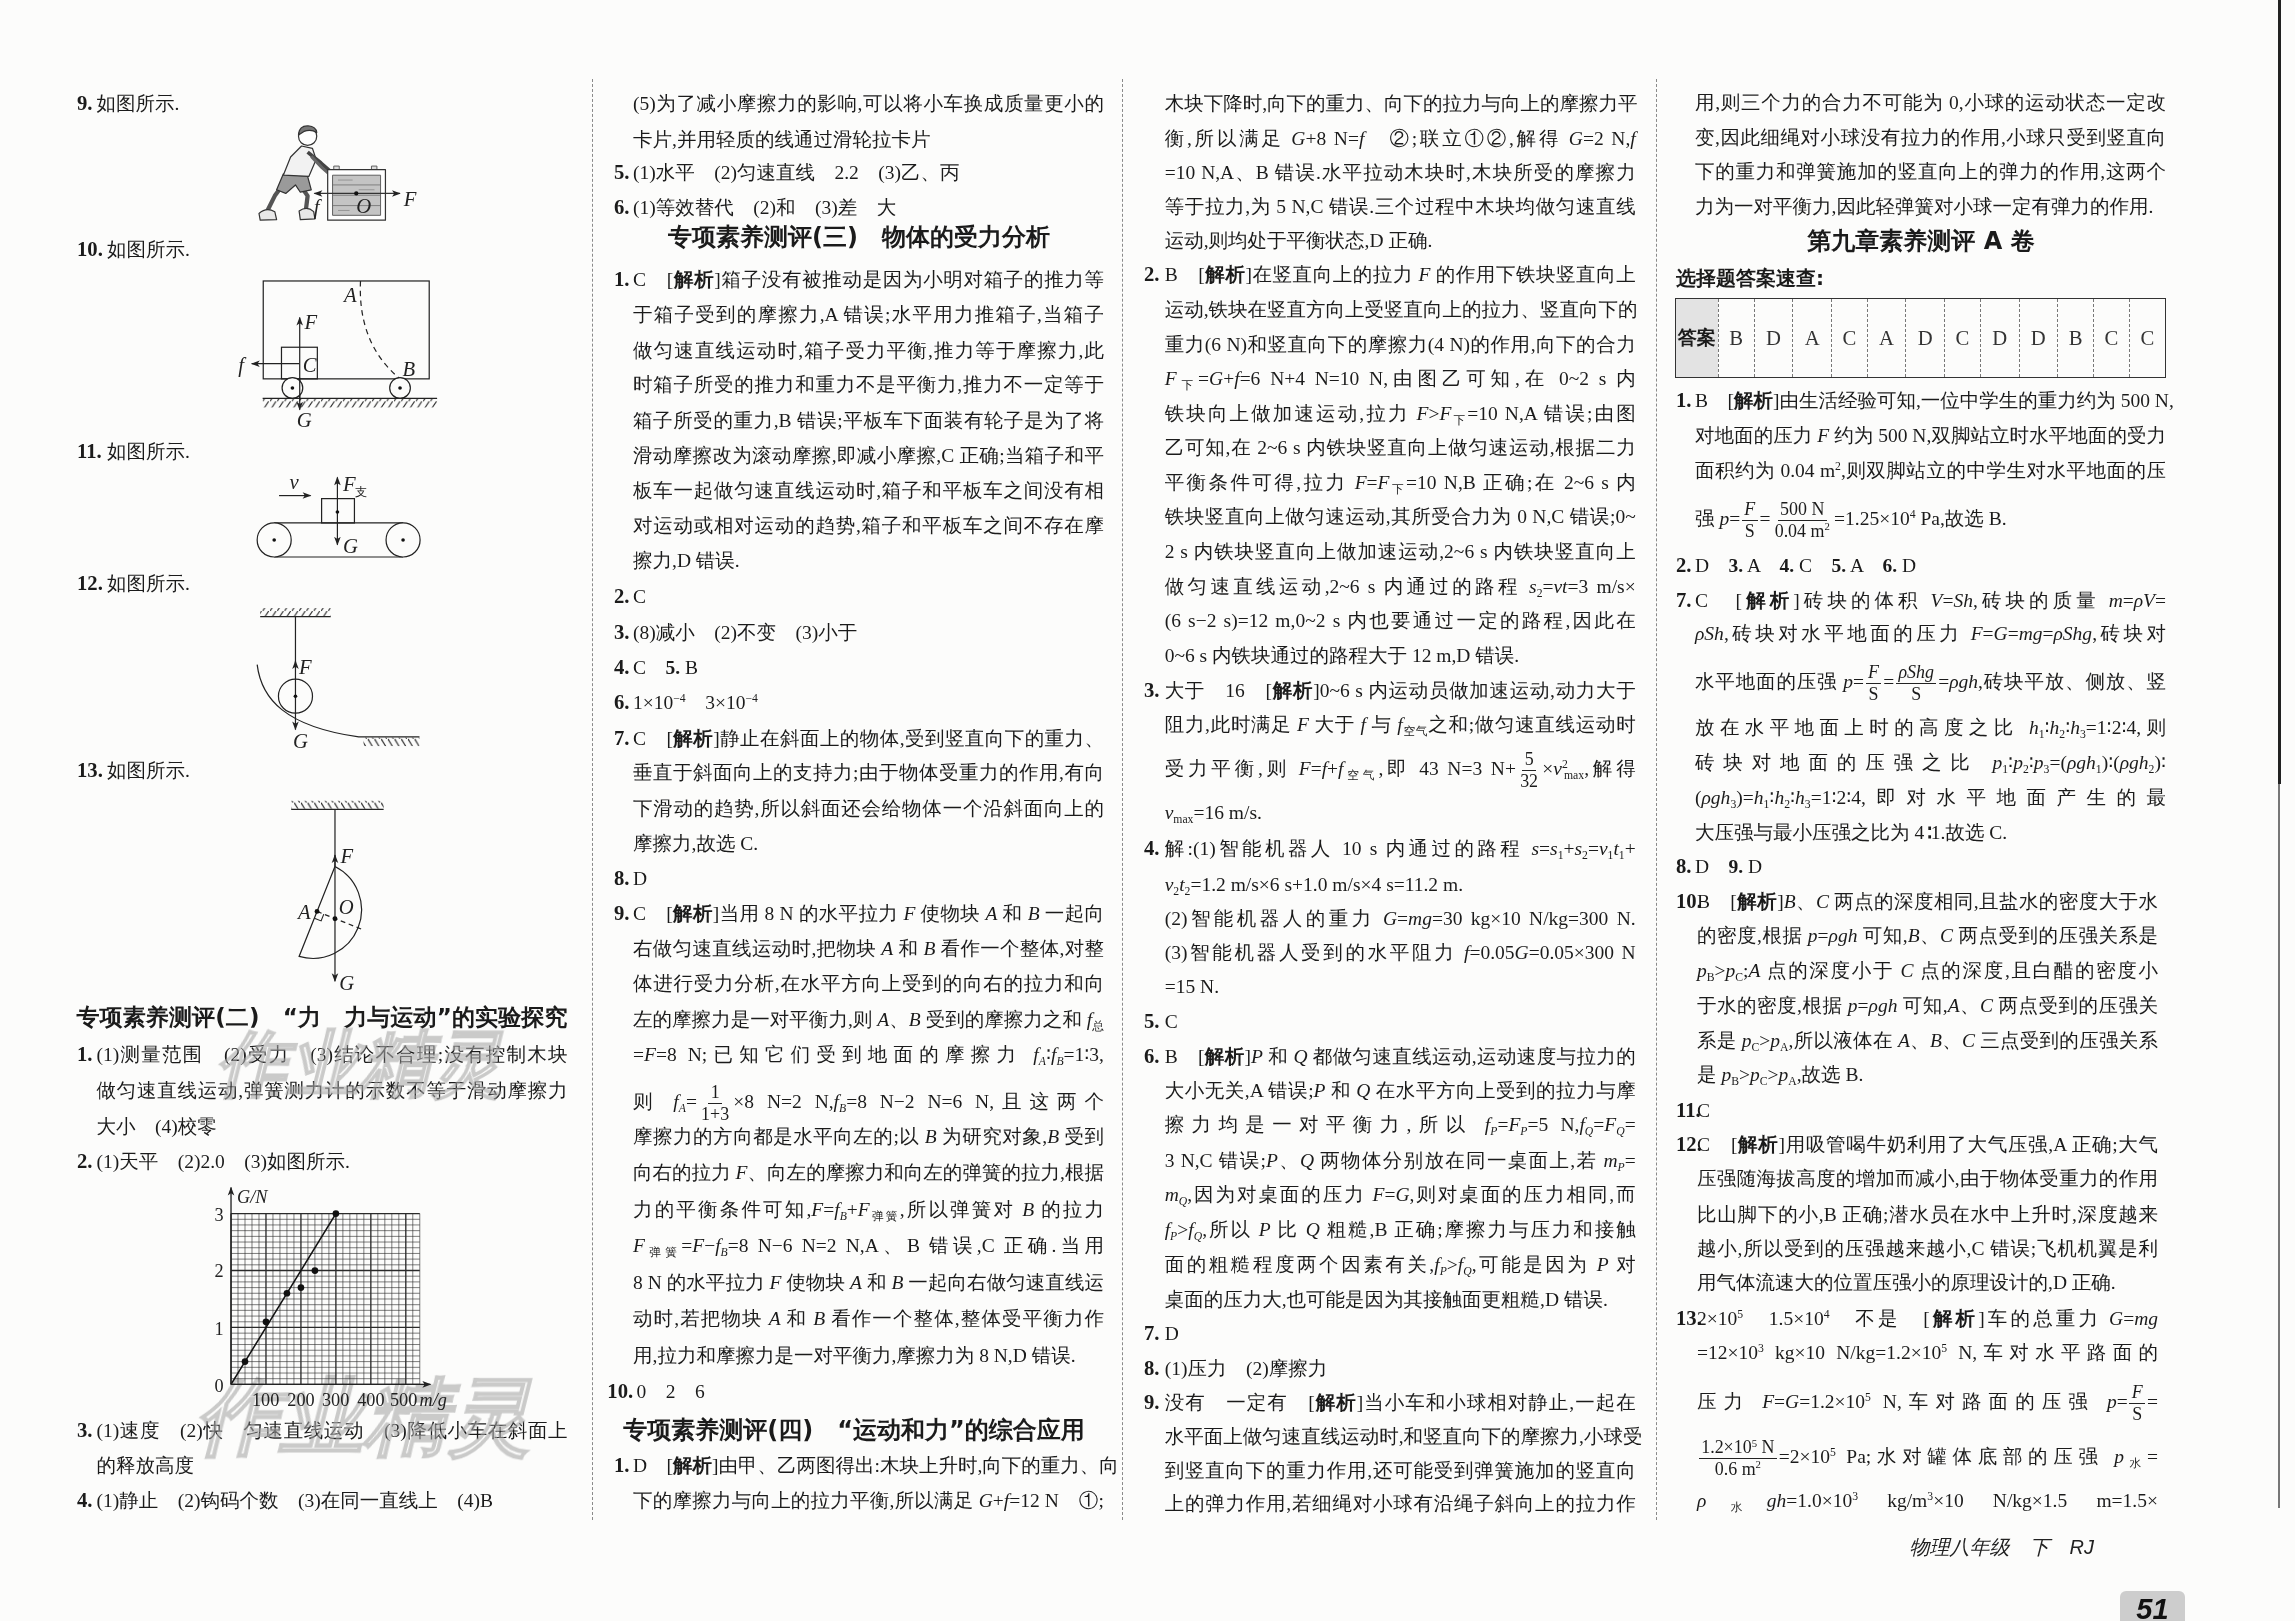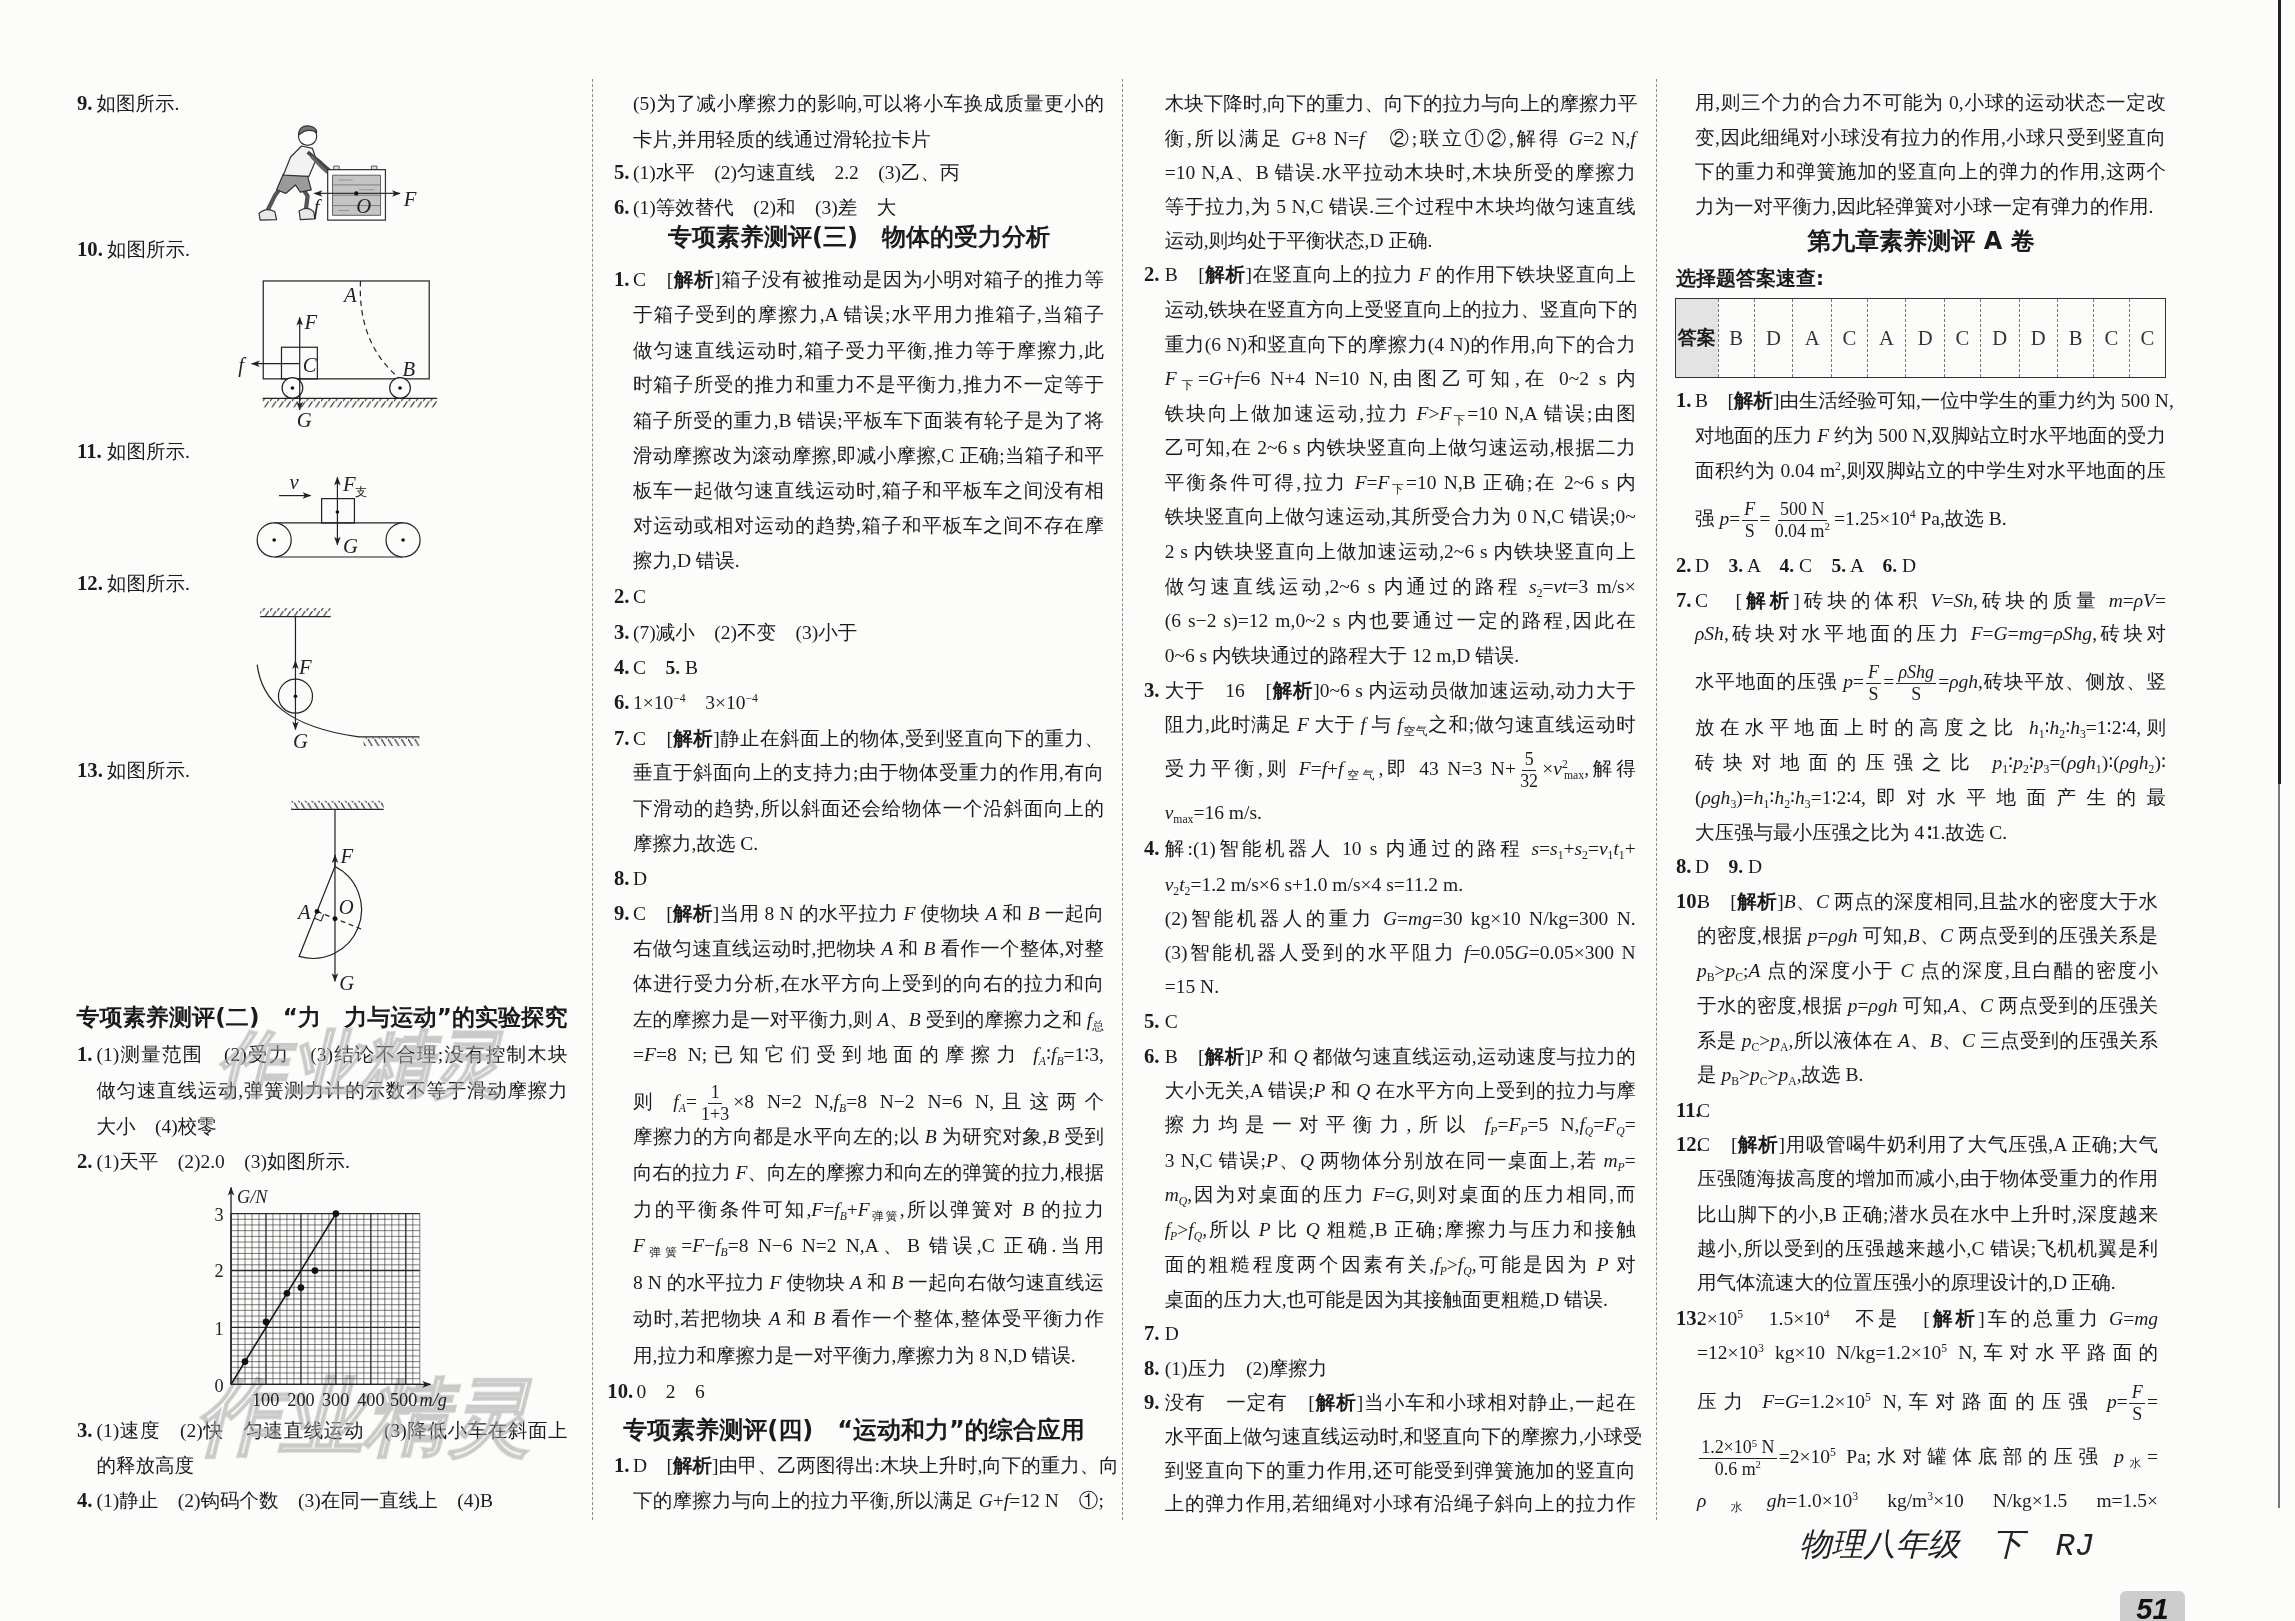--- a/index.html
+++ b/index.html
@@ -24,21 +24,21 @@
 .fr .nu{border-bottom:1.2px solid #222;padding:0 2.4px 0.6px}
 .fr .de{padding:0.6px 2.4px 0}
 .hd{position:absolute;left:0;height:35px;line-height:35px;white-space:nowrap;font-family:"DejaVu Sans","Liberation Sans",sans-serif;font-weight:bold;font-size:24px;font-feature-settings:"halt"}
 .sep{position:absolute;top:79px;height:1441px;width:0;border-left:1.2px dashed #8a8a8a}
 .edge1{position:absolute;left:2278px;top:0;width:3px;height:784px;background:#222}
 .edge2{position:absolute;left:2278px;top:784px;width:1.8px;height:724px;background:#777}
 .ans{position:absolute;left:-1.2px;top:298px;width:491px;height:80px;border-collapse:collapse;border:1.2px solid #333;font-family:"Liberation Serif",serif;font-size:20.7px}
 .ans th{width:42px;background:#e3e3e3;font-family:"DejaVu Sans",sans-serif;font-weight:bold;font-size:19px;padding:0}
 .ans td{text-align:center;border-left:1.2px dashed #777;padding:0;color:#333}
 .ans tr+tr th,.ans tr+tr td{border-top:1.2px dotted #777}
-.footer{position:absolute;right:201px;top:1529px;height:36px;line-height:36px;font-family:Liberation Mono, monospace;font-style:italic;font-size:32px;color:#222;white-space:nowrap}
+.footer{position:absolute;right:201px;top:1529px;height:36px;line-height:36px;font-family:Liberation Sans, sans-serif;font-style:italic;font-size:20px;color:#222;white-space:nowrap}
 .pnum{position:absolute;left:2120px;top:1591px;width:65px;height:36px;line-height:36px;text-align:center;border-radius:6px;background:#cdcdcd;font-family:"Liberation Sans",sans-serif;font-weight:bold;font-style:italic;font-size:29px;color:#111}
 .figs{position:absolute;left:0;top:0;pointer-events:none}
 .figs .lbl{font-family:"Liberation Serif",serif;font-style:italic;font-size:34px;fill:#222}
 .figs .tick{font-family:"Liberation Serif",serif;font-size:30px;fill:#222}
 .figs .wm{font-family:"DejaVu Sans",sans-serif;font-weight:bold;fill:none;stroke:#a8a8a8;stroke-width:2.5}
 </style>
 </head>
 <body>
 
 <div class="sep" style="left:592px"></div>
@@ -141,21 +141,21 @@
     </div>
   <div class="ln" style="top:543px">
       <span class="tx">擦力,D 错误.</span>
     </div>
   <div class="ln" style="top:579px">
       <b class="lb">2.</b>
       <span class="tx">C</span>
     </div>
   <div class="ln" style="top:615px">
       <b class="lb">3.</b>
-      <span class="tx">(7)减小　(2)不变　(3)小于</span>
+      <span class="tx">(8)减小　(2)不变　(3)小于</span>
     </div>
   <div class="ln" style="top:650px">
       <b class="lb">4.</b>
       <span class="tx">C　<b>5.</b> B</span>
     </div>
   <div class="ln" style="top:685px">
       <b class="lb">6.</b>
       <span class="tx">1×10<sup>−4</sup>　3×10<sup>−4</sup></span>
     </div>
   <div class="ln" style="top:721px">

